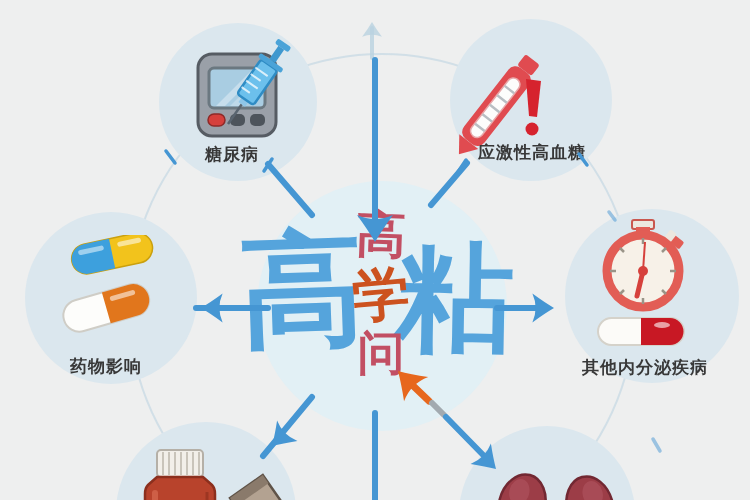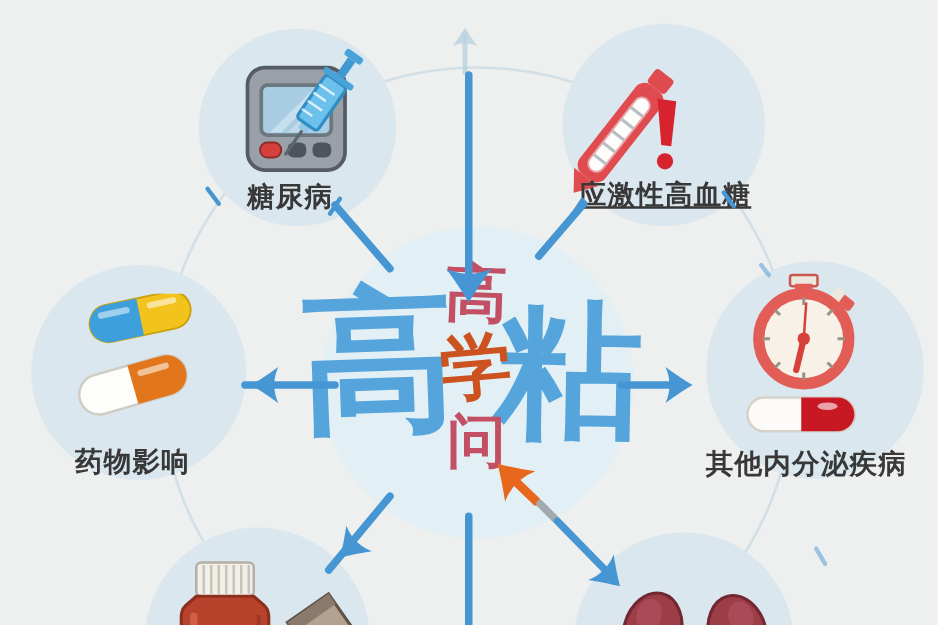--- a/index.html
+++ b/index.html
@@ -25,25 +25,25 @@
   }
   .icon{position:absolute;}
   .icon-meter{left:176px;top:26px;}
   .icon-therm{left:450px;top:35px;}
   .icon-caps{left:38px;top:235px;}
   .icon-watch{left:585px;top:218px;}
   .icon-bottle{left:130px;top:440px;}
   .icon-kidney{left:475px;top:452px;}
   .node-label{
     position:absolute;transform:translateX(-50%);white-space:nowrap;
-    font-weight:700;font-size:22px;letter-spacing:1px;
+    font-weight:700;font-size:17px;letter-spacing:1px;
     color:var(--label-text,#383838);
   }
   .label-diabetes{left:232px;top:143px;}
-  .label-stress{left:532px;top:141px;text-decoration:underline;}
+  .label-stress{left:532px;top:141px;}
   .label-endocrine{left:645px;top:356px;}
   .label-medication{left:106px;top:355px;}
   .big-char{
     position:absolute;line-height:1;font-weight:900;
     color:var(--title-blue,#55a4dc);
   }
   .big-left{left:240px;top:228px;font-size:124px;transform:rotate(-2deg);}
   .big-right{left:396px;top:238px;font-size:118px;transform:rotate(1deg);}
   .seal{position:absolute;left:352px;top:210px;width:58px;text-align:center;line-height:1;font-weight:900;}
   .seal span{display:block;}

